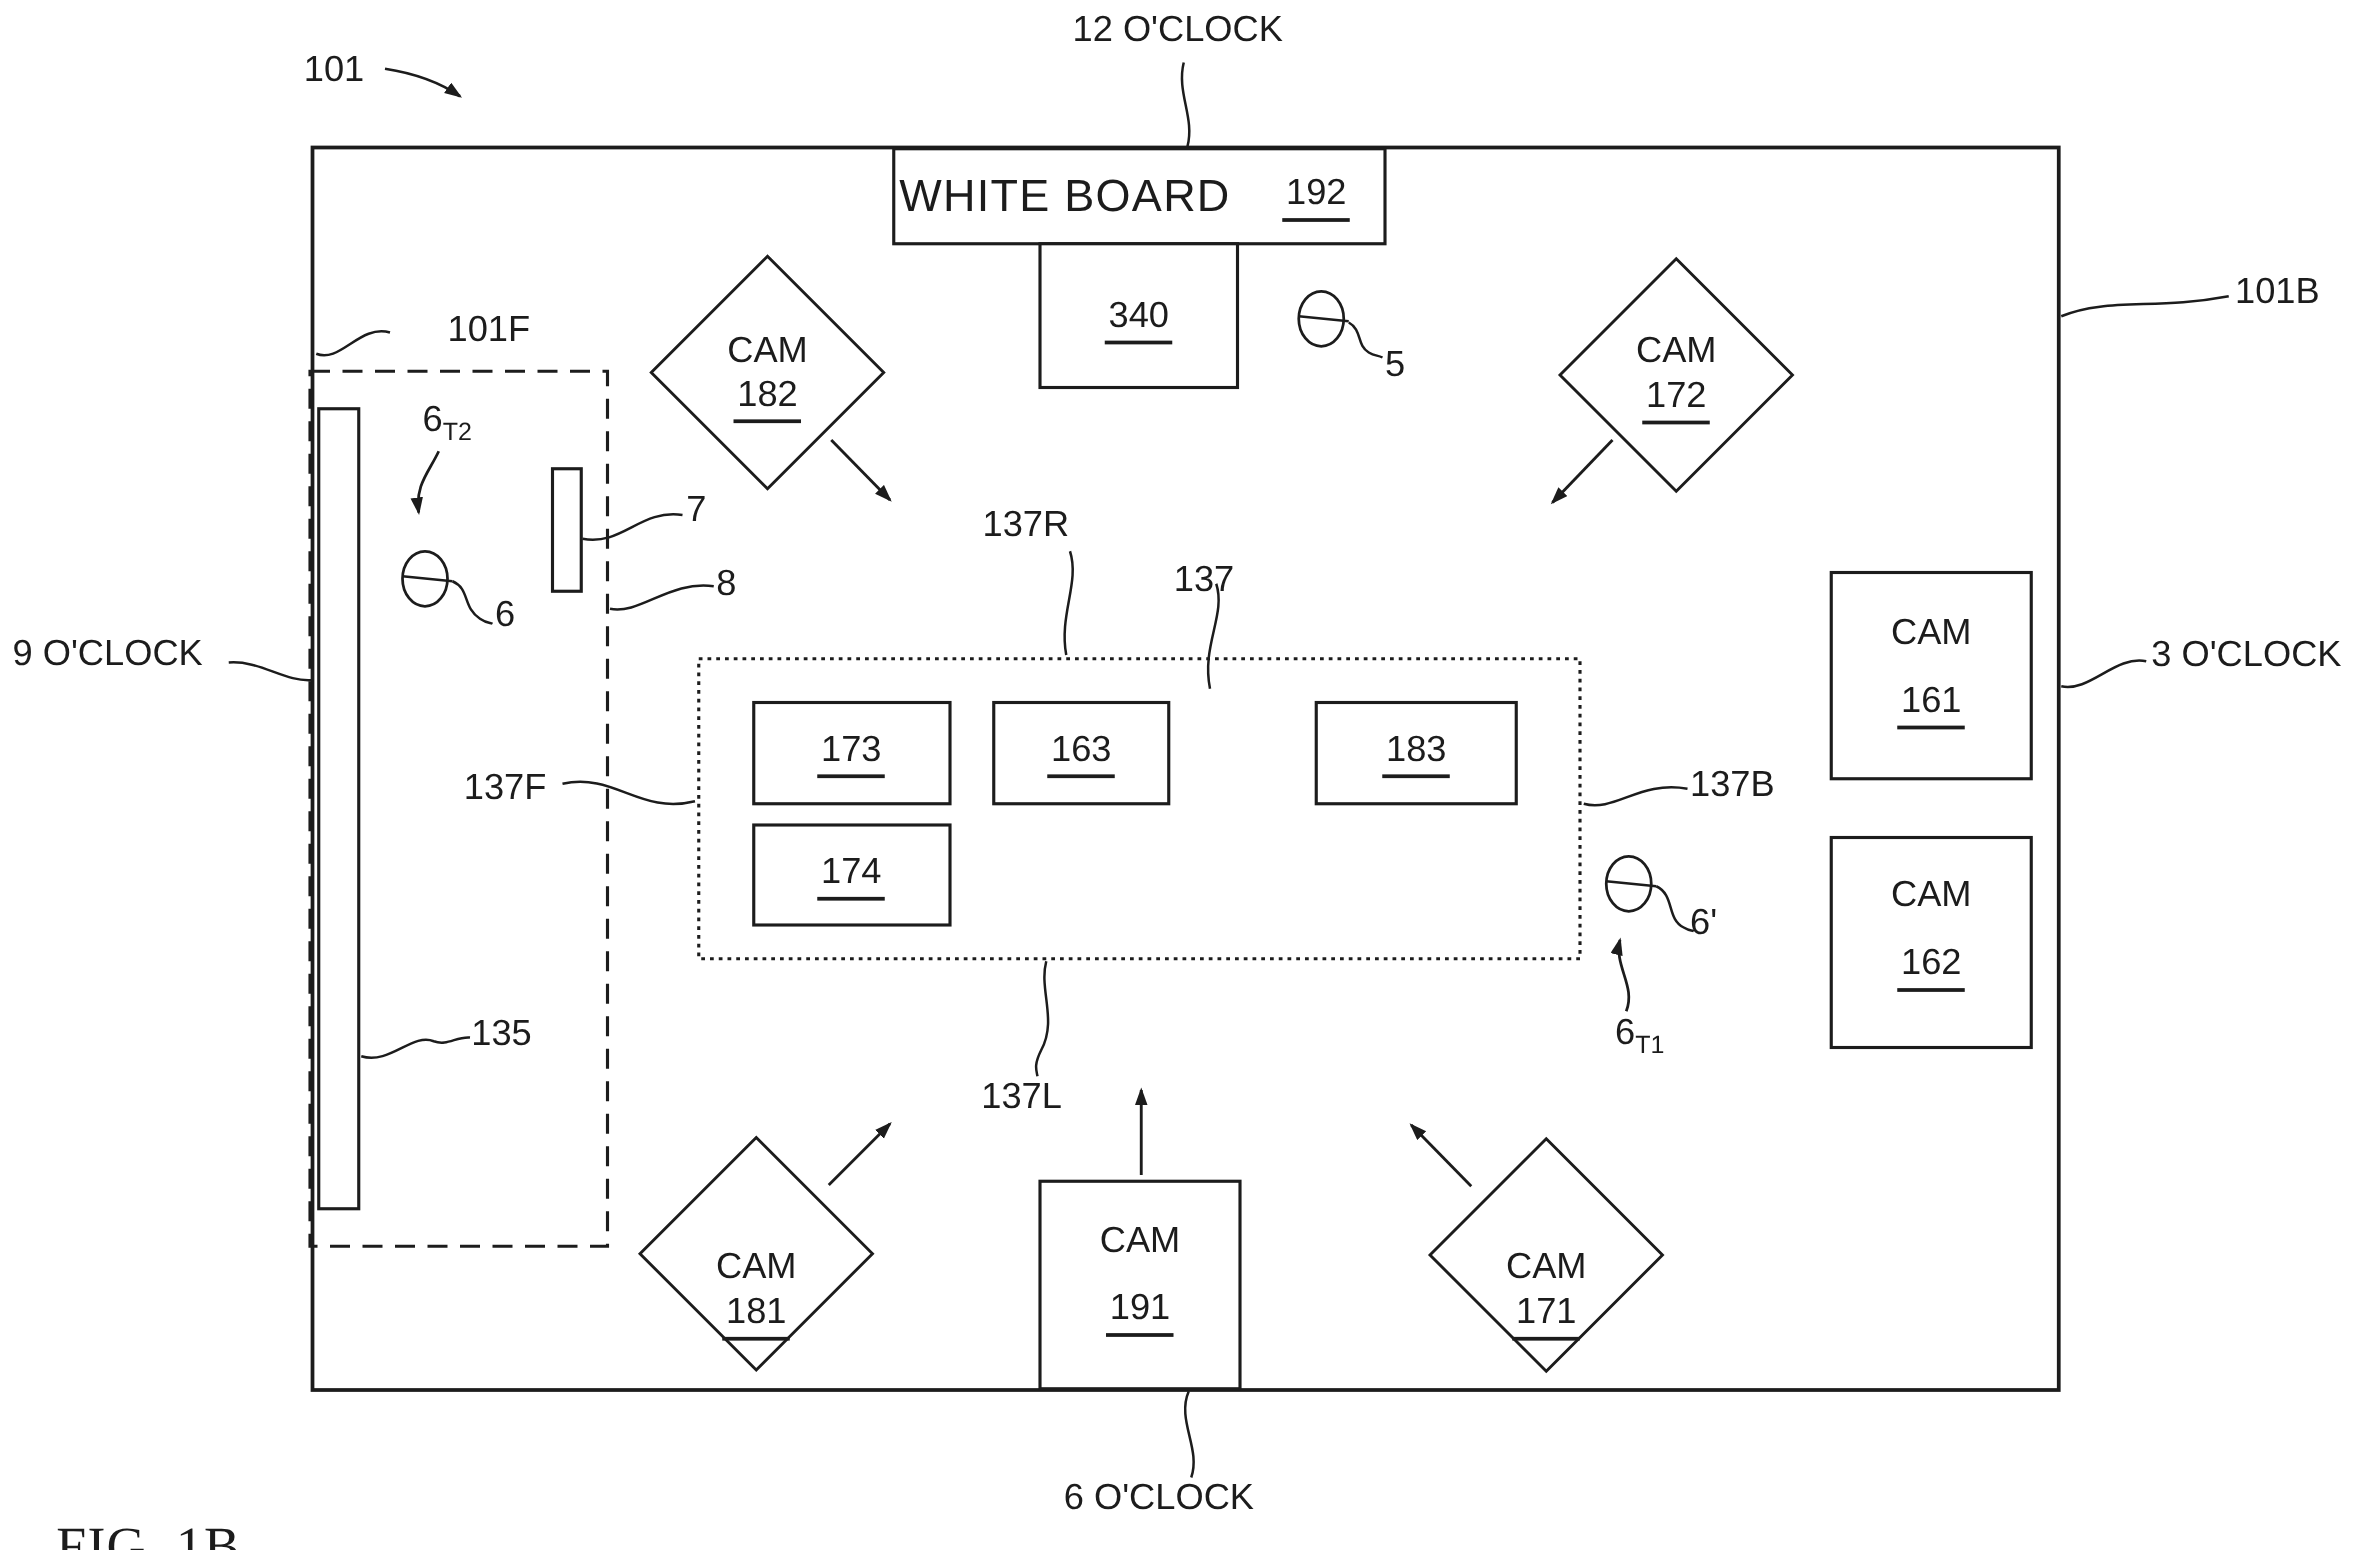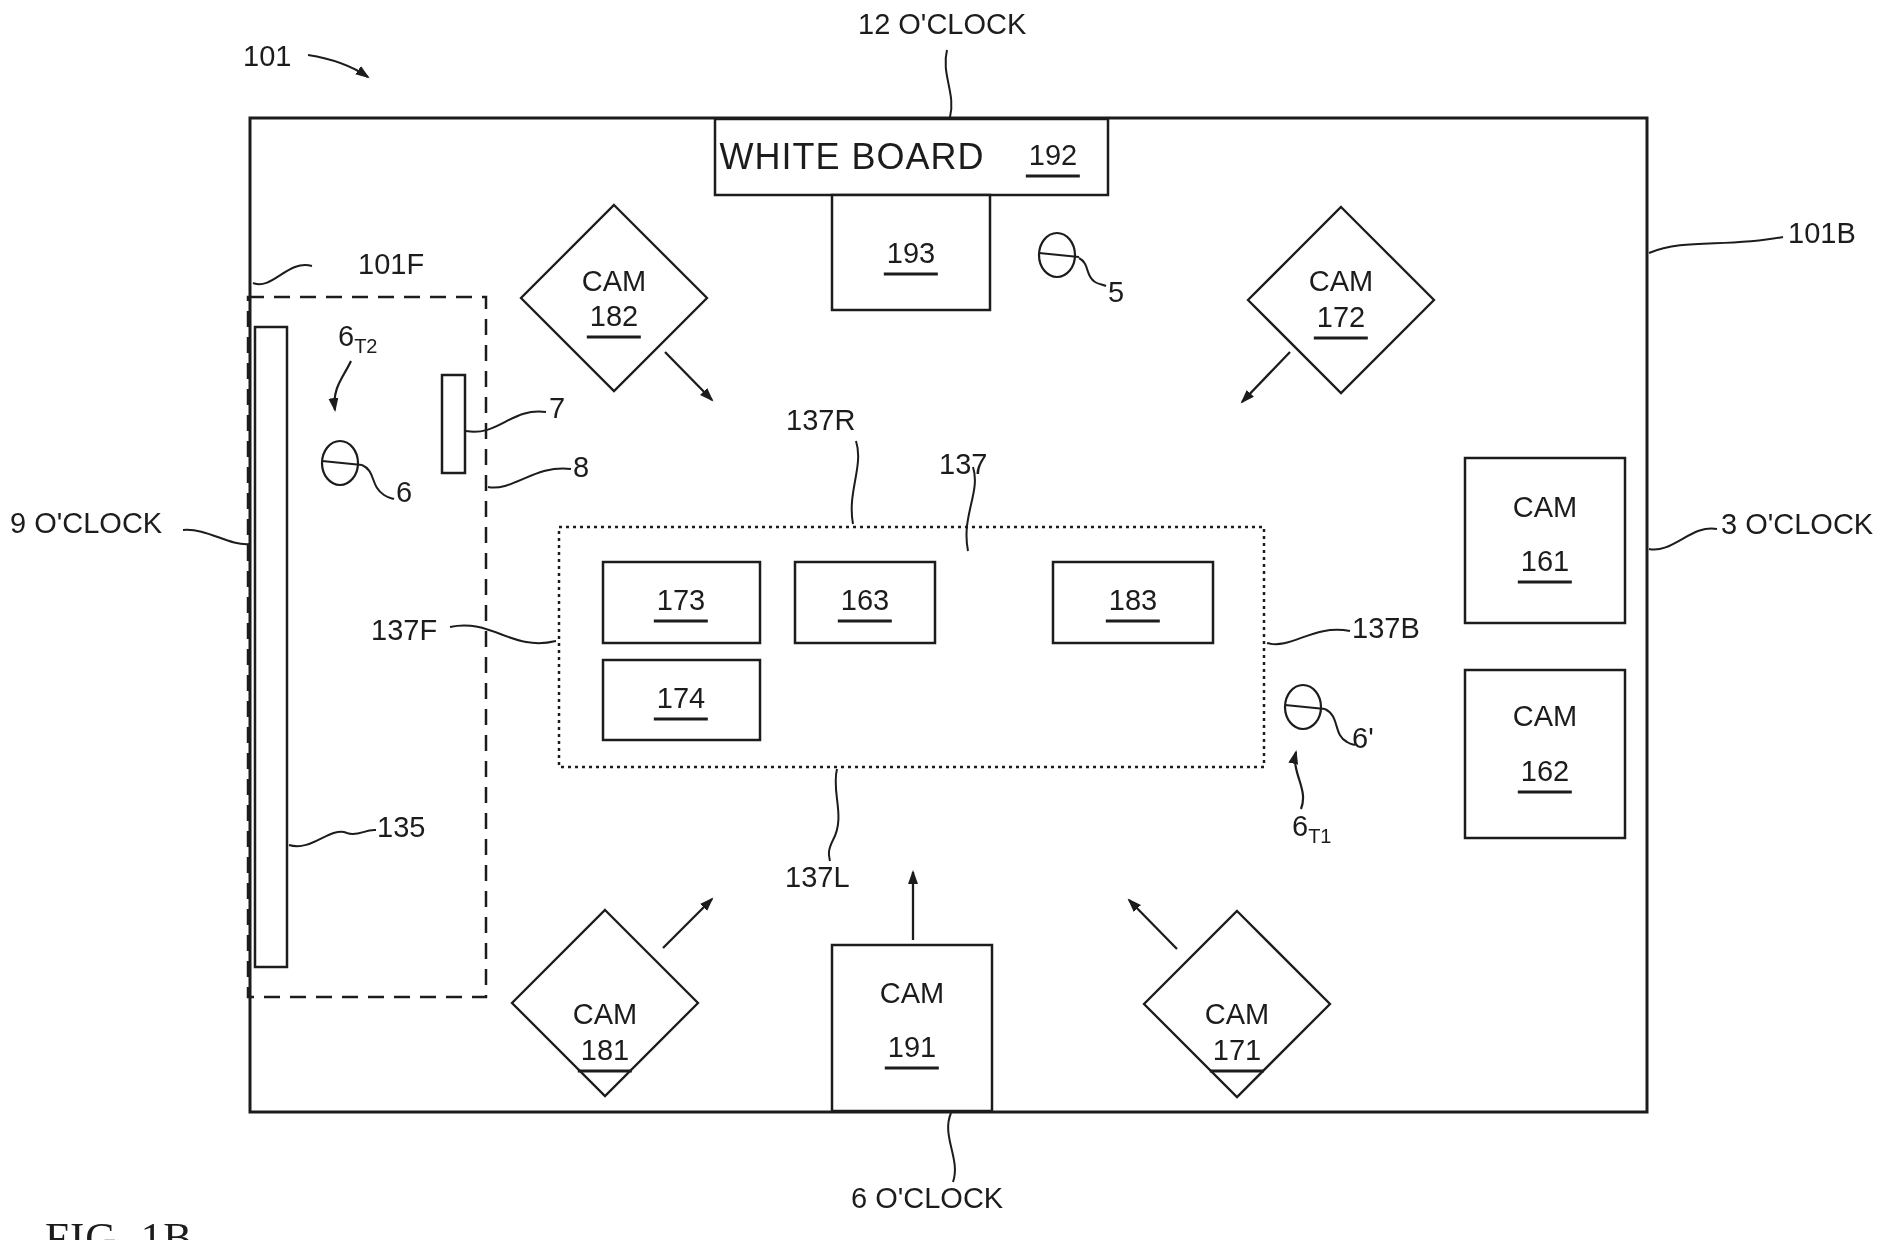--- a/index.html
+++ b/index.html
@@ -89,21 +89,21 @@
   <div class="lbl" style="left:243px;top:42px;">101</div>
   <div class="lbl" style="left:858px;top:10px;">12 O'CLOCK</div>
   <div class="lbl" style="left:314px;top:250px;margin-left:44px;">101F</div>
   <div class="lbl" style="left:1788px;top:219px;">101B</div>
   <div class="lbl" style="left:1721px;top:510px;">3 O'CLOCK</div>
   <div class="lbl" style="left:10px;top:509px;">9 O'CLOCK</div>
   <div class="lbl" style="left:851px;top:1184px;">6 O'CLOCK</div>
 
   <div class="lbl ctr wb" style="left:852px;top:157px;">WHITE BOARD</div>
   <div class="lbl ctr" style="left:1053px;top:155px;"><span class="u">192</span></div>
-  <div class="lbl ctr" style="left:911px;top:253px;"><span class="u">193</span></div>
+  <div class="lbl ctr" style="left:911px;top:253px;"><span class="u">340</span></div>
 
   <div class="lbl ctr" style="left:614px;top:281px;">CAM</div>
   <div class="lbl ctr" style="left:614px;top:316px;"><span class="u">182</span></div>
   <div class="lbl ctr" style="left:1341px;top:281px;">CAM</div>
   <div class="lbl ctr" style="left:1341px;top:317px;"><span class="u">172</span></div>
   <div class="lbl ctr" style="left:1545px;top:507px;">CAM</div>
   <div class="lbl ctr" style="left:1545px;top:561px;"><span class="u">161</span></div>
   <div class="lbl ctr" style="left:1545px;top:716px;">CAM</div>
   <div class="lbl ctr" style="left:1545px;top:771px;"><span class="u">162</span></div>
   <div class="lbl ctr" style="left:605px;top:1014px;">CAM</div>

